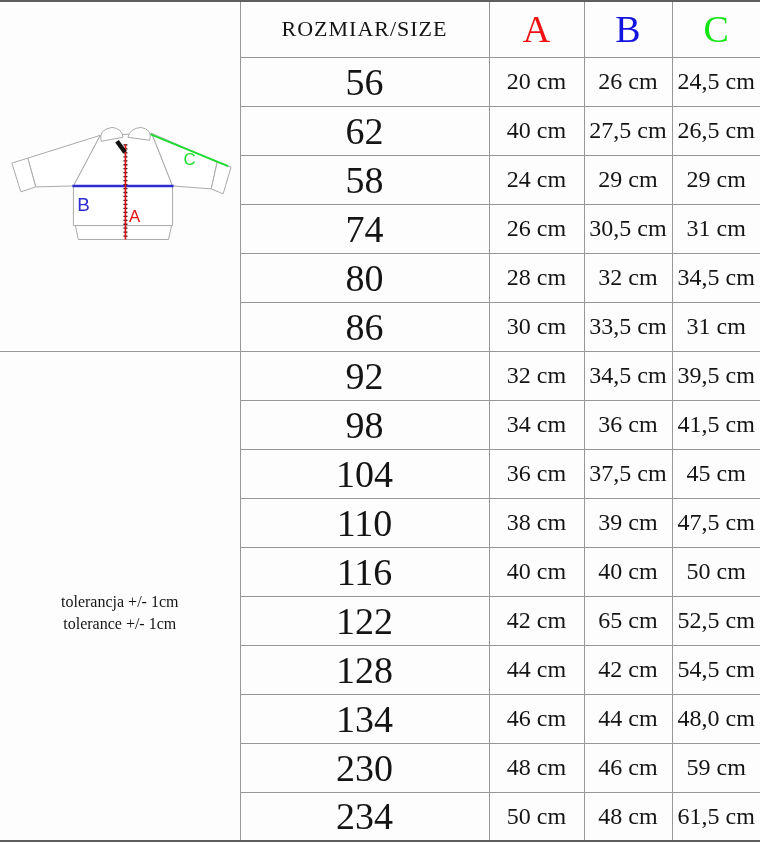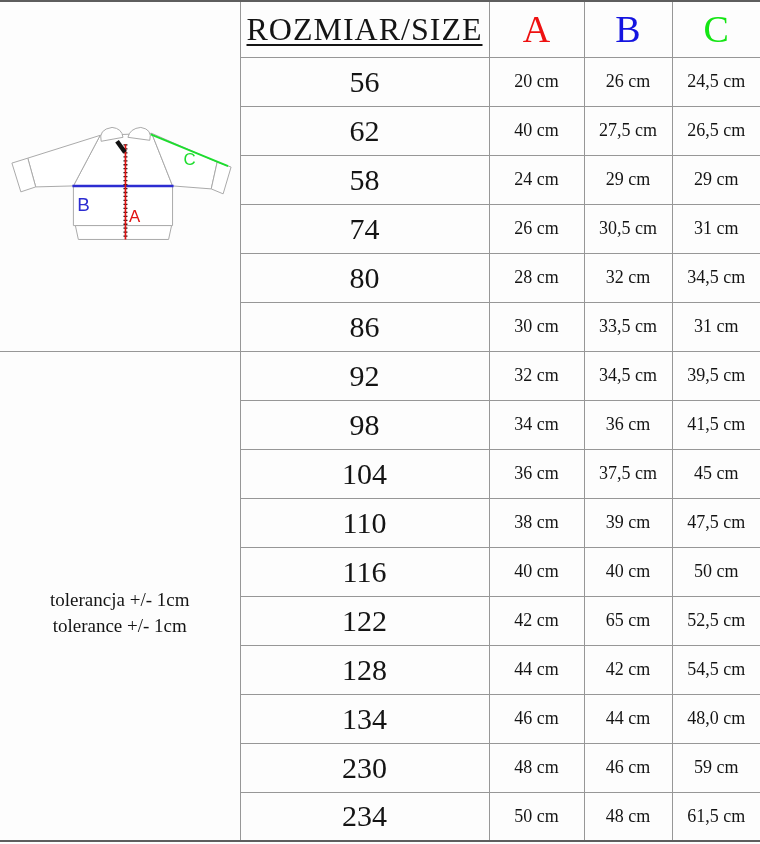--- a/index.html
+++ b/index.html
@@ -28,31 +28,30 @@
     padding: 0;
     text-align: center;
     vertical-align: middle;
     font-weight: normal;
   }
   tr.header-row { height: 56px; }
   tr.data-row   { height: 49px; }
   .panel-cell { border-left: none; }
   .last-col, th.col-abc-c { border-right: none; }
   th.size-header span {
-    font-size: 32px;
+    font-size: 22px;
     letter-spacing: 1px;
-    text-decoration: underline;
     text-underline-offset: 4px;
     text-decoration-thickness: 1.5px;
   }
   th.col-abc { font-size: 38px; line-height: 1; }
-  td.size-cell { font-size: 30px; line-height: 1; }
-  td.meas-cell { font-size: 18px; }
+  td.size-cell { font-size: 38px; line-height: 1; }
+  td.meas-cell { font-size: 24px; }
   .tolerance-cell { vertical-align: middle; }
-  .tol-text { padding-top: 34px; font-size: 19px; line-height: 1.35; }
+  .tol-text { padding-top: 34px; font-size: 16px; line-height: 1.35; }
   .diagram-wrap { display: flex; justify-content: center; }
   svg text { font-family: "Liberation Sans", sans-serif; }
 </style>
 </head>
 <body>
 
 <div class="page" style="background: rgb(253, 253, 253);">
   <table class="size-table">
     <colgroup>
       <col class="c-panel">

